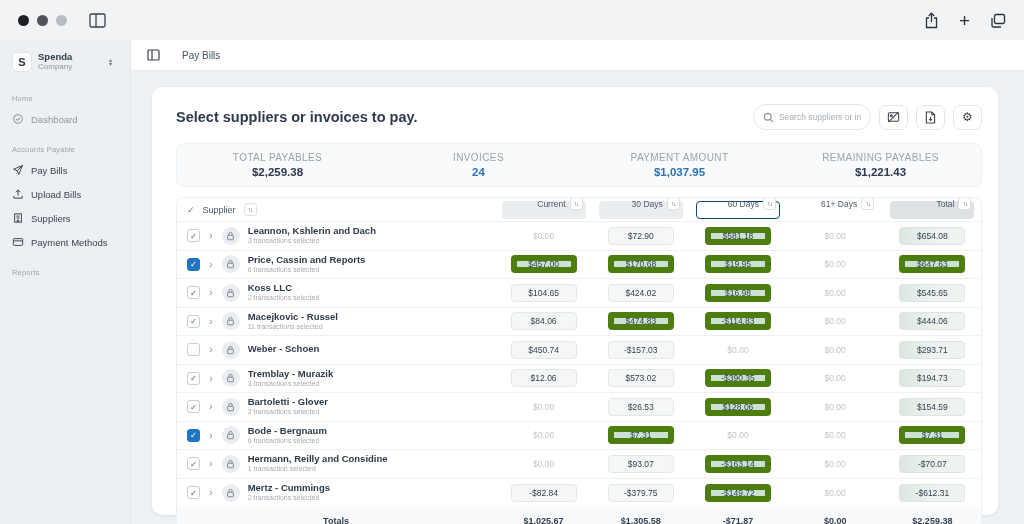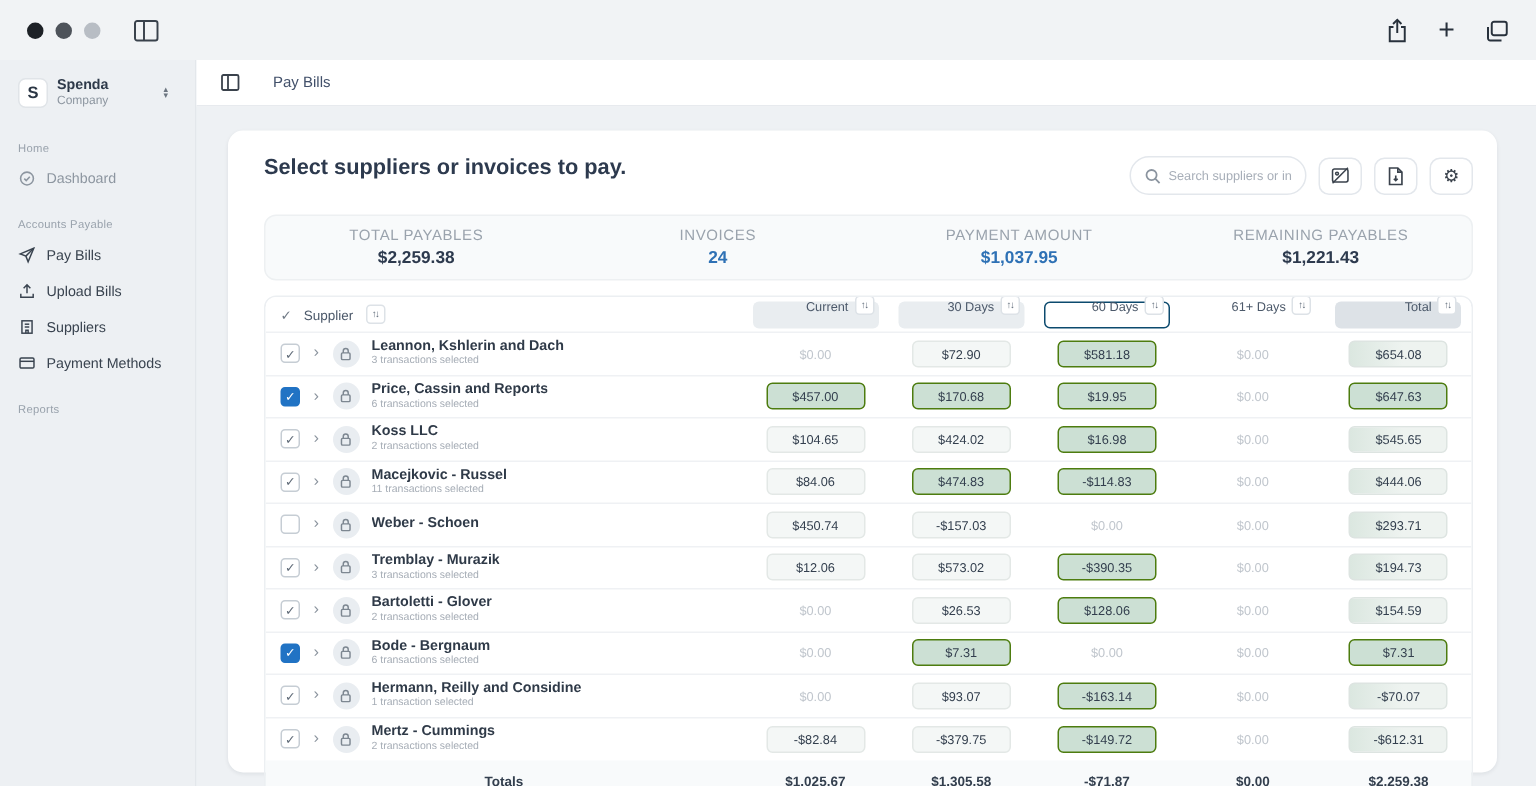--- a/index.html
+++ b/index.html
@@ -32,21 +32,21 @@
 
   
   .main { flex:1; display:flex; flex-direction:column; background:#eef1f4; min-width:0; }
   .main-topbar { height:31px; background:#ffffff; border-bottom:1px solid #e7eaee; display:flex; align-items:center; padding-left:16px; gap:22px; }
   .main-topbar .panel-ic { color:#3a424c; display:flex; cursor:pointer; }
   .topbar-title { font-size:10px; color:#42506a; }
 
   .content { flex:1; padding:16px 26px 8px 21px; }
   .card { background:#fff; border-radius:10px; box-shadow:0 1px 3px rgba(16,24,40,.08); height:428px; padding:17px 16px 0 24px; }
 
-  .card-head { display:flex; }
+  .card-head { display:flex; align-items:center; }
   .page-title { font-size:14.5px; font-weight:700; color:#2d3a4e; }
   .head-controls { margin-left:auto; display:flex; gap:8px; align-items:center; }
   .searchbox { display:flex; align-items:center; gap:5px; border:1px solid #e3e7ec; border-radius:14px; height:26px; width:118px; padding:0 9px; background:#fff; color:#8b949f; }
   .searchbox input { border:none; outline:none; width:100%; font-size:8.5px; font-family:"Liberation Sans",sans-serif; color:#39434f; background:transparent; }
   .searchbox input::placeholder { color:#a7aeb8; }
   .icon-btn { width:29px; height:25px; border:1px solid #e3e7ec; border-radius:7px; background:#fff; display:flex; align-items:center; justify-content:center; color:#3a424c; cursor:pointer; }
   .gear-glyph { font-size:12px; line-height:1; }
 
   
   .stats { margin-top:13px; background:#f8fafb; border:1px solid #edf0f2; border-radius:8px; display:flex; padding:8px 0; }
@@ -73,21 +73,21 @@
   .cb-full { background:#2173c4; border-color:#2173c4; color:#fff; }
   .chev { color:#8b949e; font-size:11px; line-height:1; cursor:pointer; padding:0 1px; }
   .avatar { width:18px; height:18px; border-radius:50%; background:#e9edf1; display:flex; align-items:center; justify-content:center; color:#7d8791; flex-shrink:0; }
   .nameblock { line-height:1.15; min-width:0; }
   .sup-name { font-size:9.5px; font-weight:700; color:#2f3a48; white-space:nowrap; overflow:hidden; text-overflow:ellipsis; }
   .sup-sub { font-size:7px; color:#a6adb6; }
 
   .cell { display:flex; justify-content:center; }
   .pill { width:66px; height:18px; border-radius:4px; display:flex; align-items:center; justify-content:center; font-size:8.5px; color:#333f4e; cursor:pointer; }
   .pill-light { background:#f4f7f6; border:1px solid #e3e8e6; }
-  .pill-green { background:#cce0d4; border:1px solid #4d7c0f; }
+  .pill-green { background:#cce0d4; border:6px solid #4d7c0f; }
   .pill-total-light { background:linear-gradient(90deg,#dbe7e0 0%,#eef3f0 55%); border:1px solid #dde4e1; }
   .val-plain { font-size:8.5px; color:#c0c6cd; }
 
   .totrow { background:#f8fafb; height:27px; }
   .tot-label { text-align:center; font-size:9px; font-weight:700; color:#333f4e; }
   .tot-val { text-align:center; font-size:9px; font-weight:700; color:#333f4e; }
 
   svg { display:block; }
 </style>
 </head>

